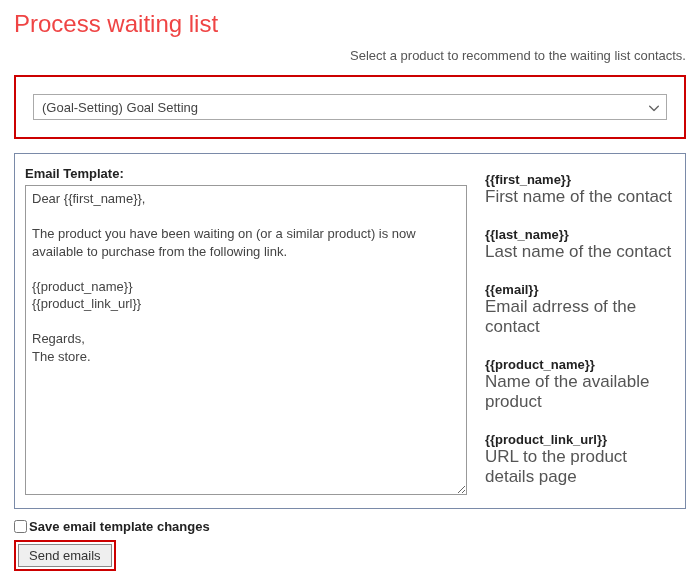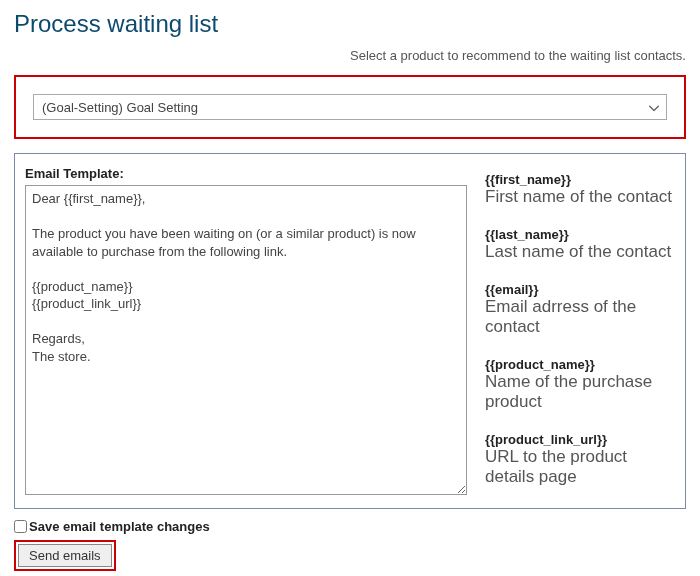--- a/index.html
+++ b/index.html
@@ -7,21 +7,21 @@
       font-family: Arial, Helvetica, sans-serif;
       font-size: 13px;
       color: #333;
       padding: 10px 14px;
       width: 700px;
       background: #fff;
     }
     .page-title {
       font-size: 24px;
       font-weight: normal;
-      color: #0c4a6e;
+      color: #ef4444;
       margin-bottom: 10px;
     }
     .subtitle {
       font-size: 13px;
       color: #555;
       margin-bottom: 12px;
       text-align: right;
     }
     .select-wrap {
       border: 2px solid #cc0000;
@@ -153,21 +153,21 @@
   </div>
   <div class="right-col">
     <dl class="placeholders">
       <dt>{{first_name}}</dt>
       <dd>First name of the contact</dd>
       <dt>{{last_name}}</dt>
       <dd>Last name of the contact</dd>
       <dt>{{email}}</dt>
       <dd>Email adrress of the contact</dd>
       <dt>{{product_name}}</dt>
-      <dd>Name of the purchase product</dd>
+      <dd>Name of the available product</dd>
       <dt>{{product_link_url}}</dt>
       <dd>URL to the product details page</dd>
     </dl>
   </div>
 </div>
 
 <div class="save-row">
   <input type="checkbox" id="savechk" style="">
   <label for="savechk">Save email template changes</label>
 </div>

